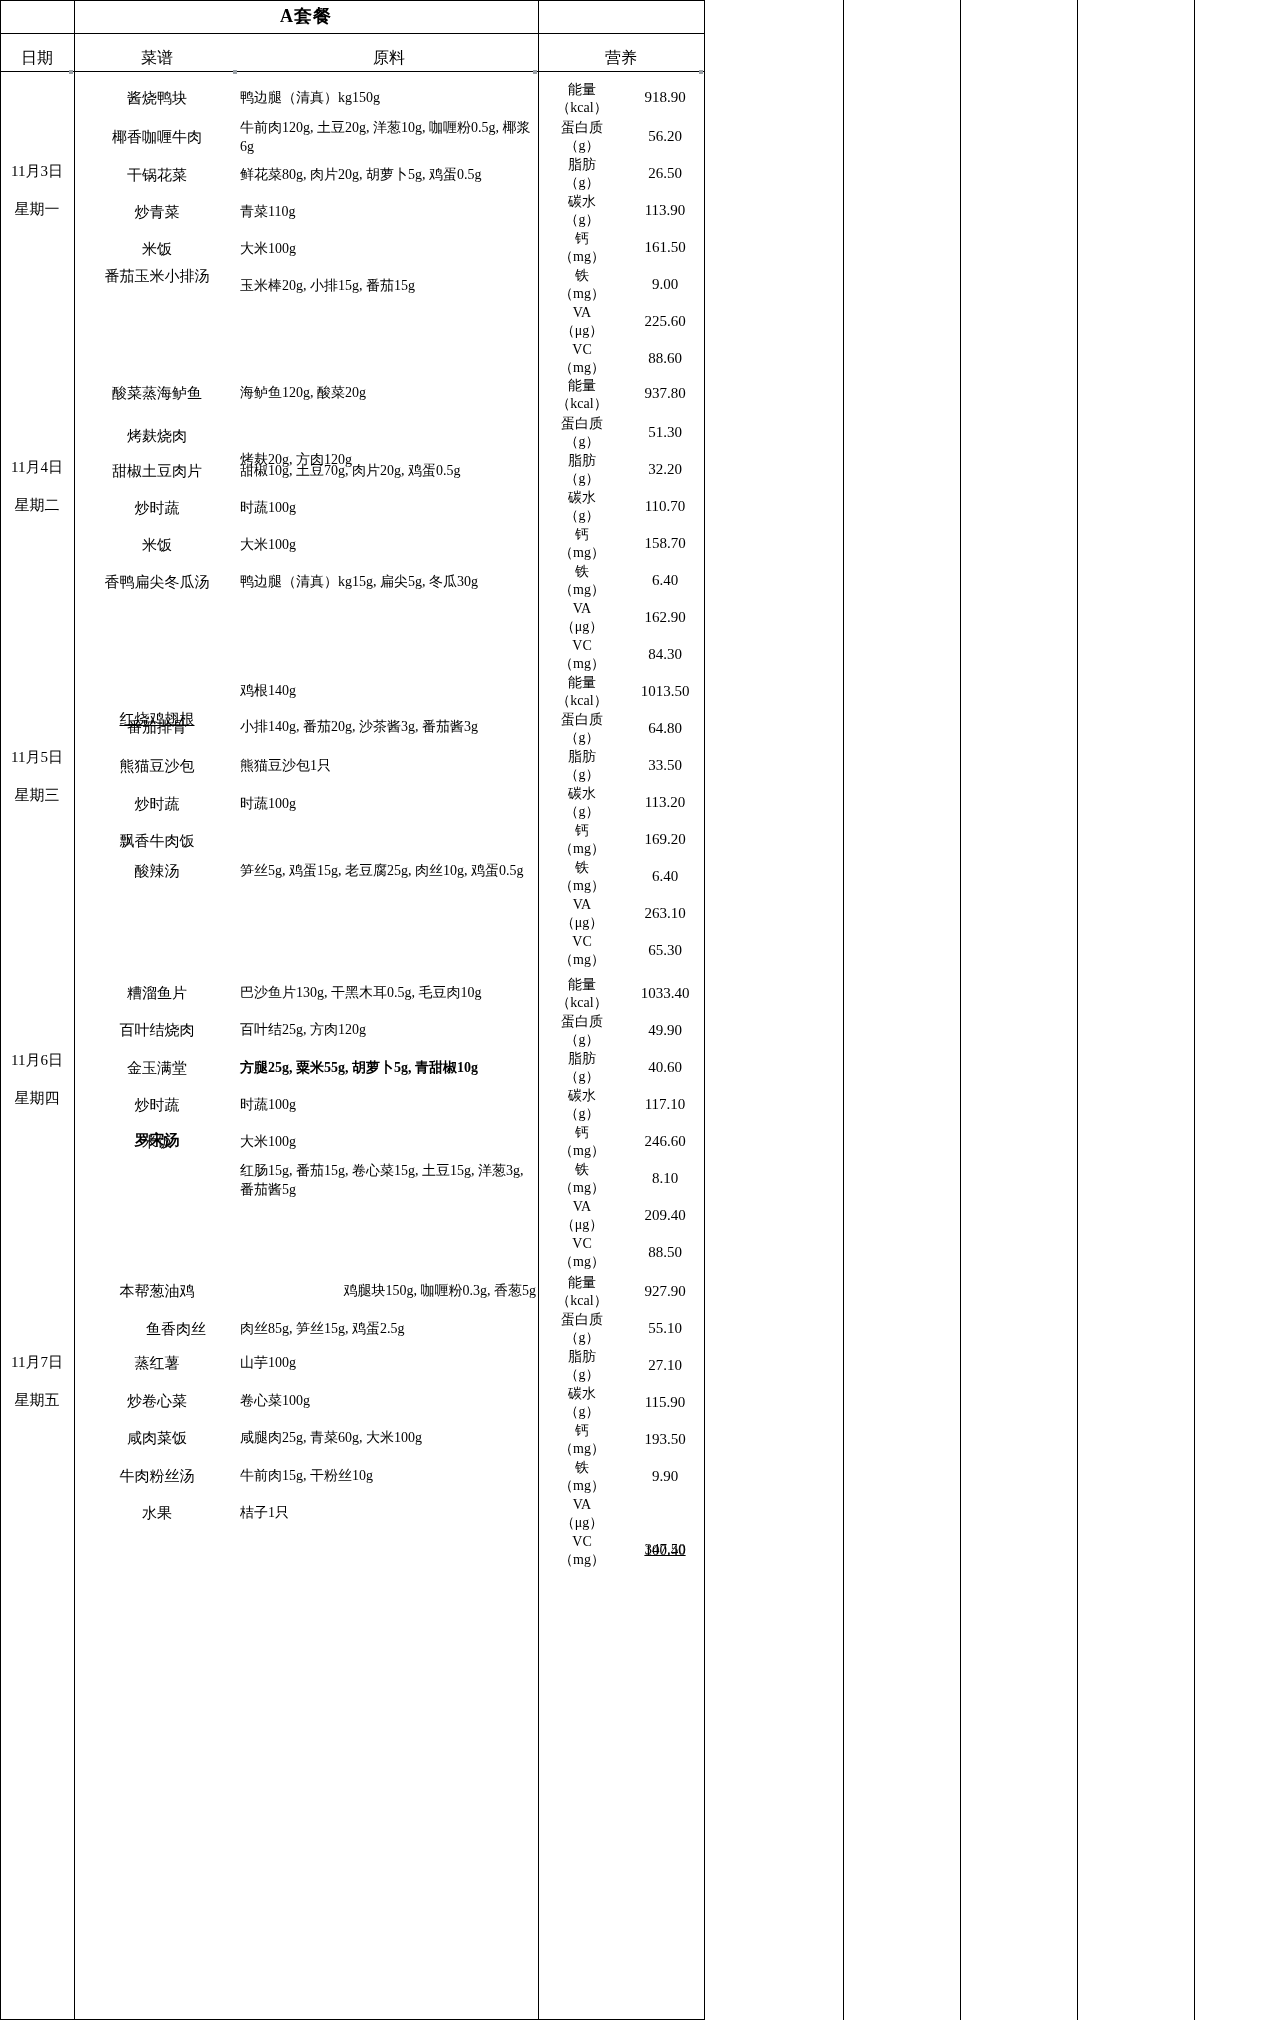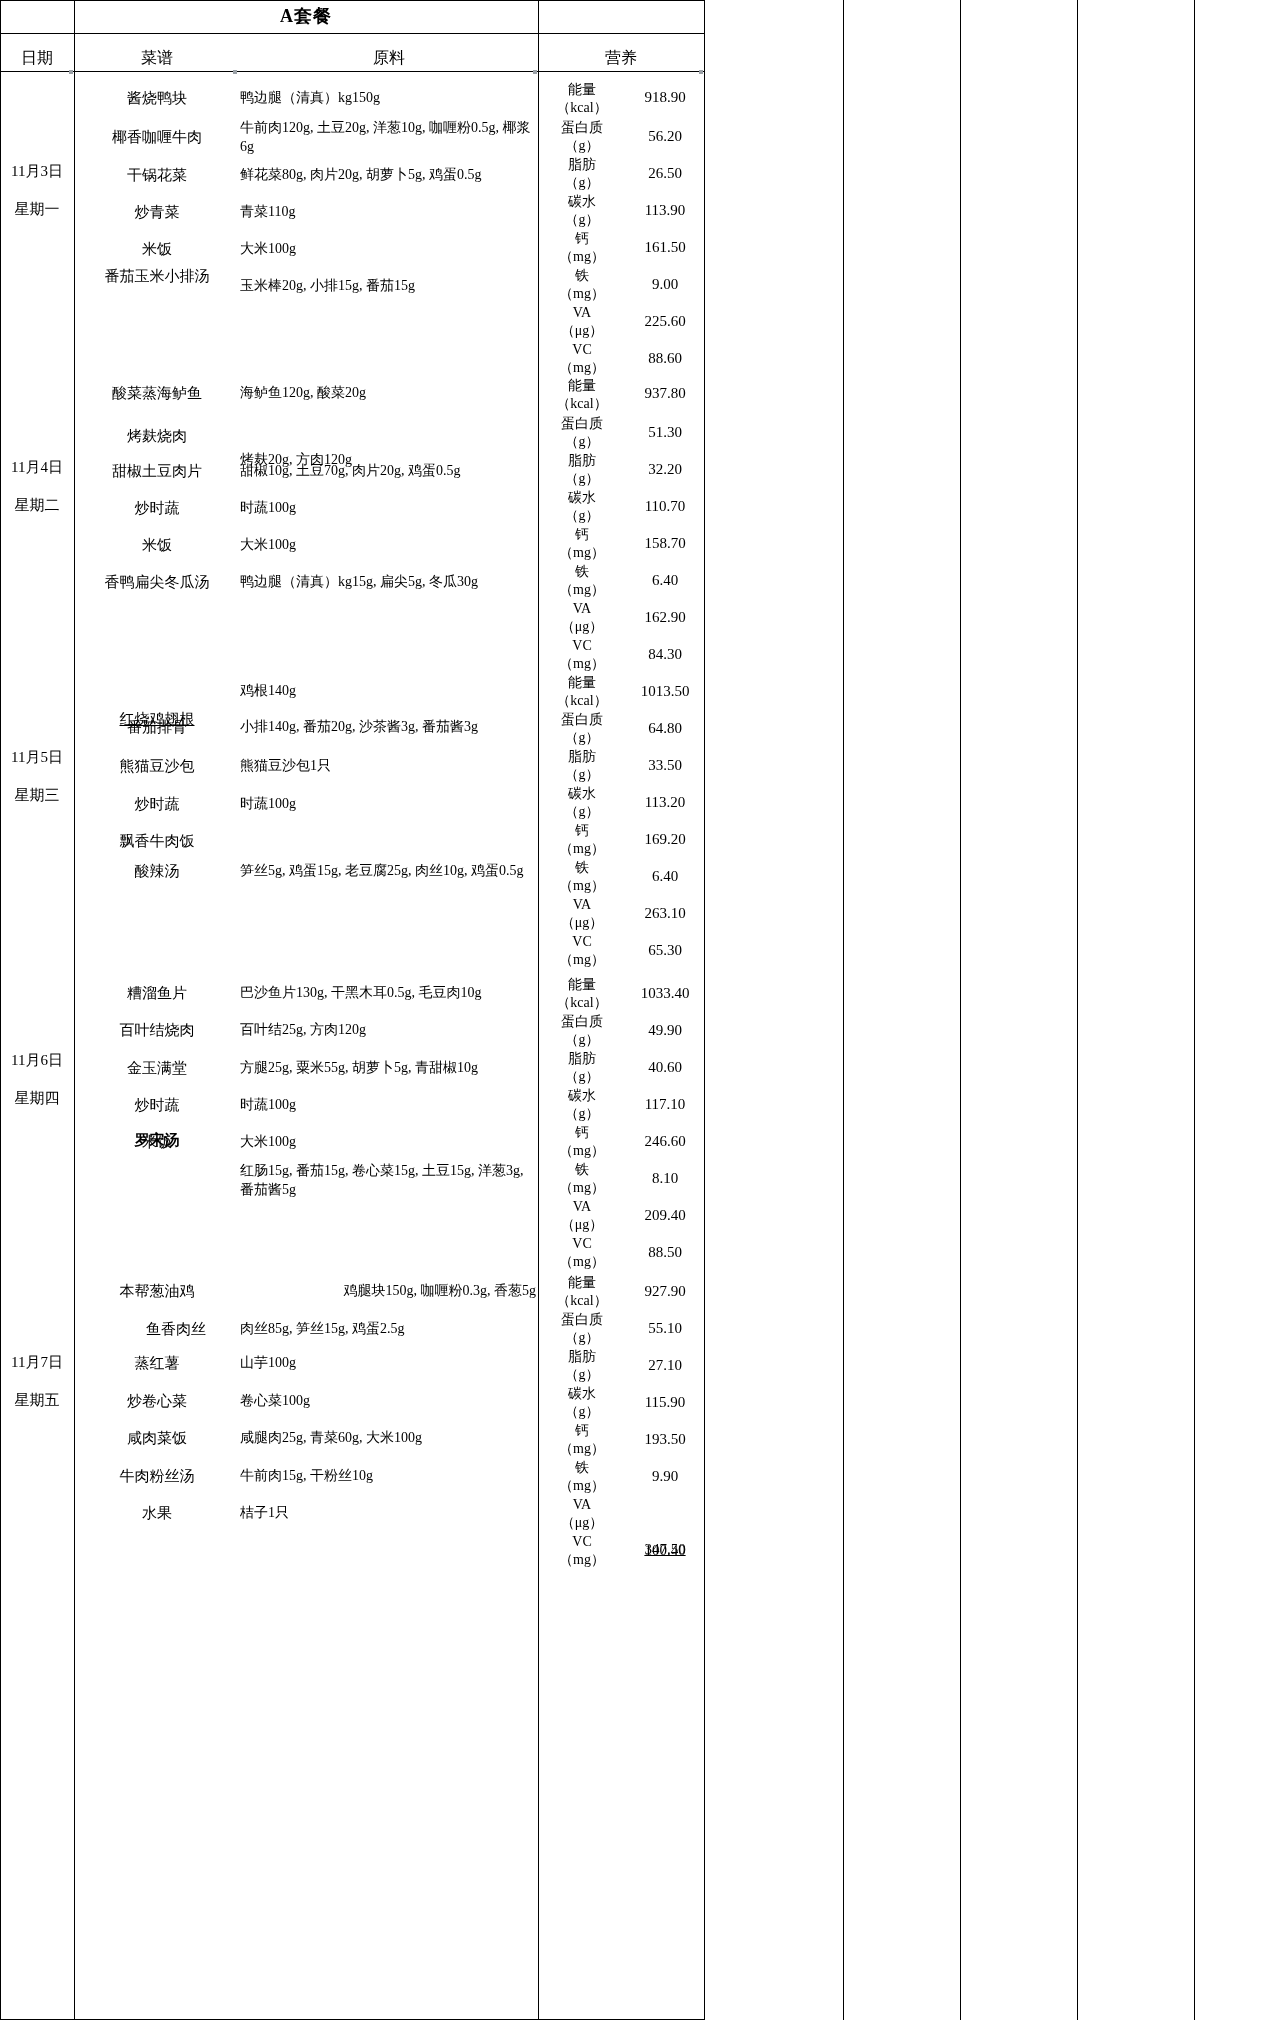--- a/index.html
+++ b/index.html
@@ -348,21 +348,21 @@
     <span class="d2">星期四</span>
   </div>
 
   <div class="dish" style="top:984px;">糟溜鱼片</div>
   <div class="ingr" style="top:983px;">巴沙鱼片130g, 干黑木耳0.5g, 毛豆肉10g</div>
 
   <div class="dish" style="top:1021px;">百叶结烧肉</div>
   <div class="ingr" style="top:1020px;">百叶结25g, 方肉120g</div>
 
   <div class="dish" style="top:1059px;">金玉满堂</div>
-  <div class="ingr" style="top:1058px;">方腿25g, 粟米55g, 胡萝卜5g, 青甜椒10g</div>
+  <div class="ingr" style="top:1058px;font-weight:bold;">方腿25g, 粟米55g, 胡萝卜5g, 青甜椒10g</div>
 
   <div class="dish" style="top:1096px;">炒时蔬</div>
   <div class="ingr" style="top:1095px;">时蔬100g</div>
 
   <div class="dish" style="top:1133px;">米饭</div>
   <div class="ingr" style="top:1132px;">大米100g</div>
 
   <div class="dish" style="top:1131px;font-weight:bold;">罗宋汤</div>
   <div class="ingr" style="top:1161px;">红肠15g, 番茄15g, 卷心菜15g, 土豆15g, 洋葱3g, 番茄酱5g</div>
 

